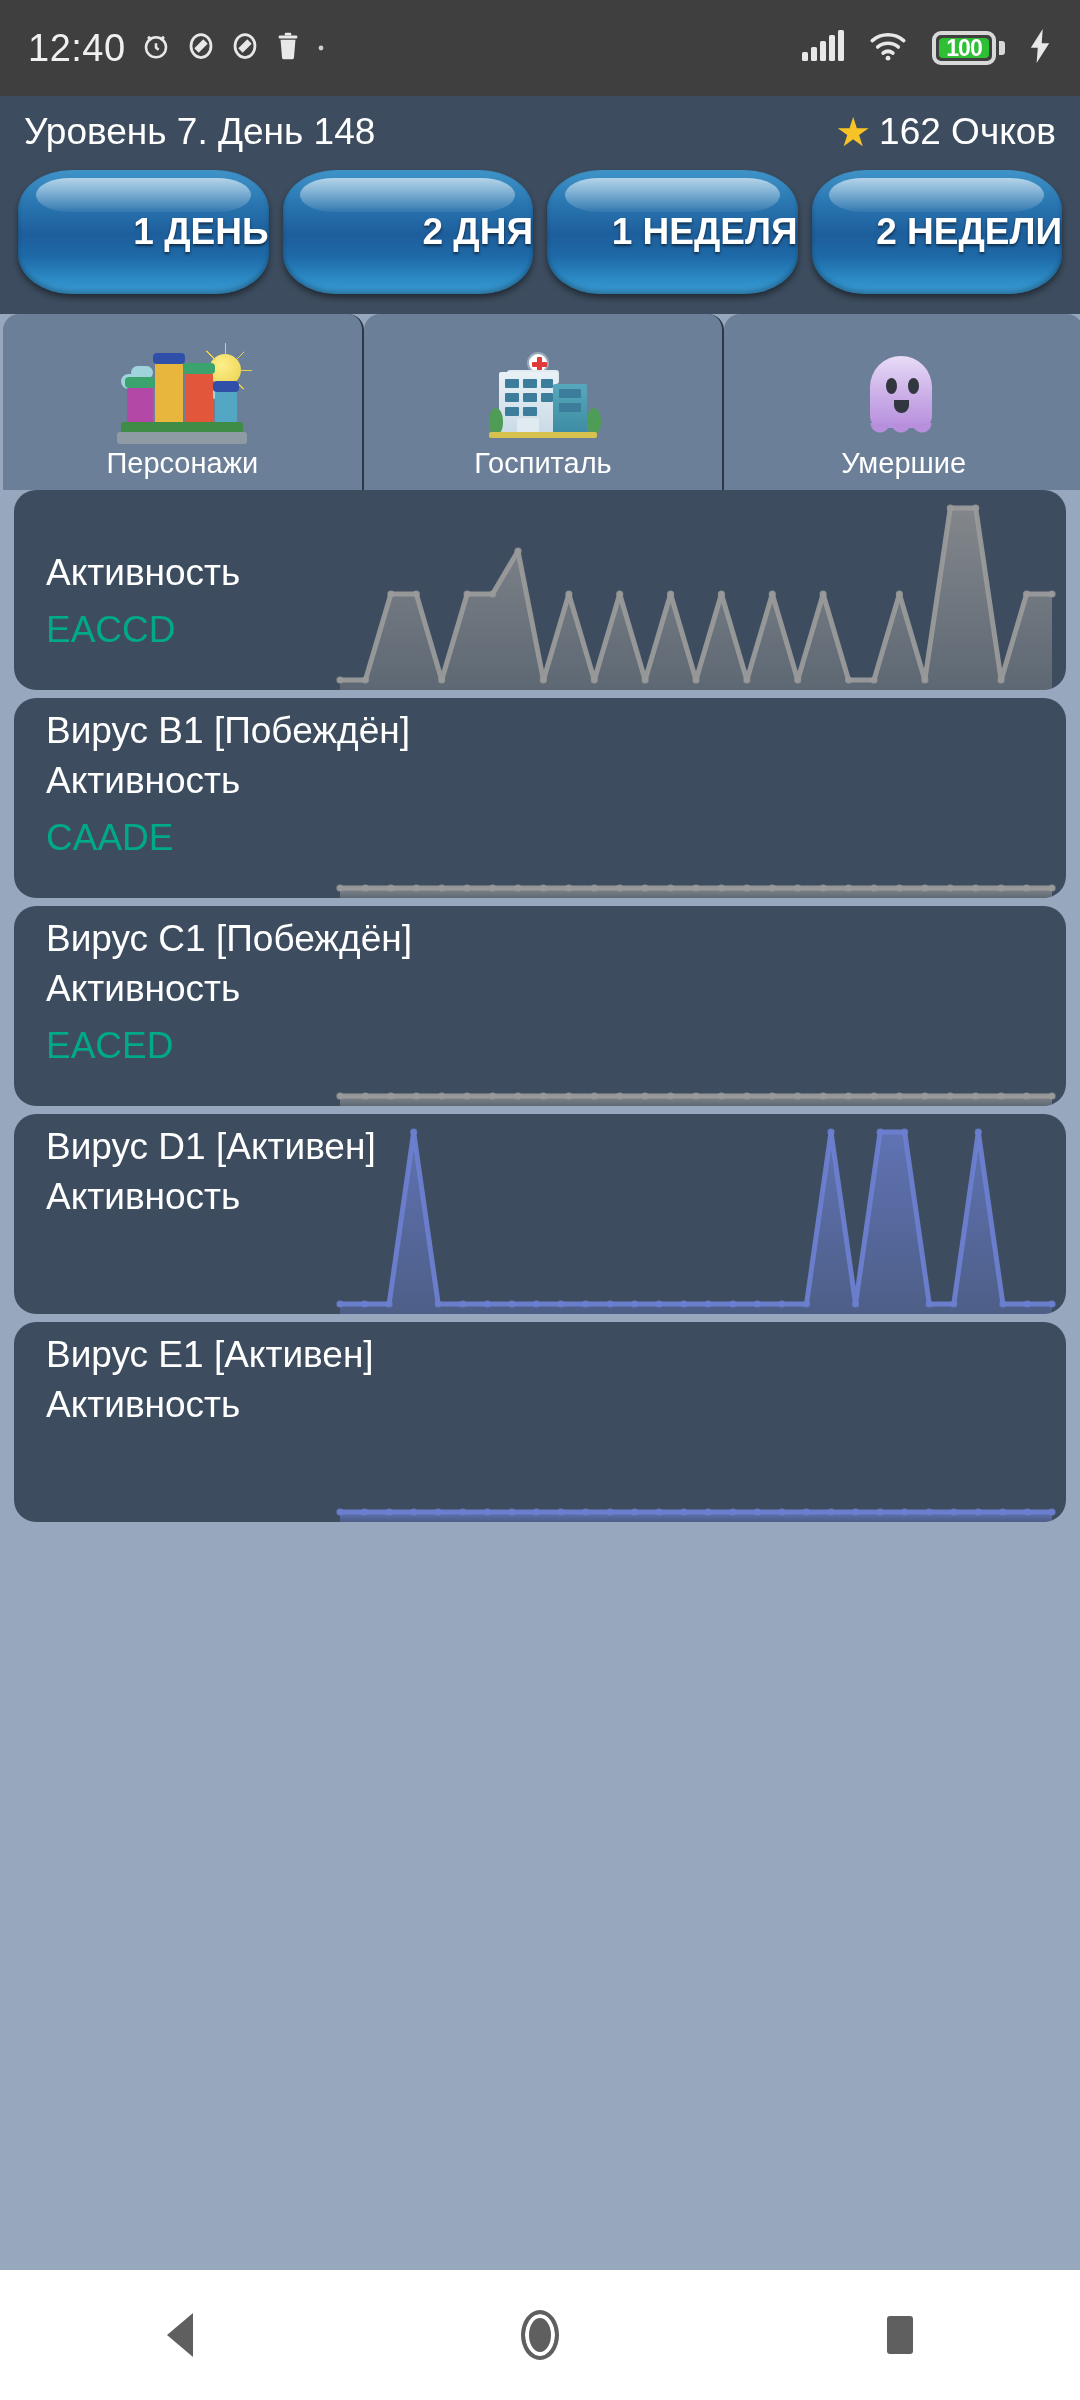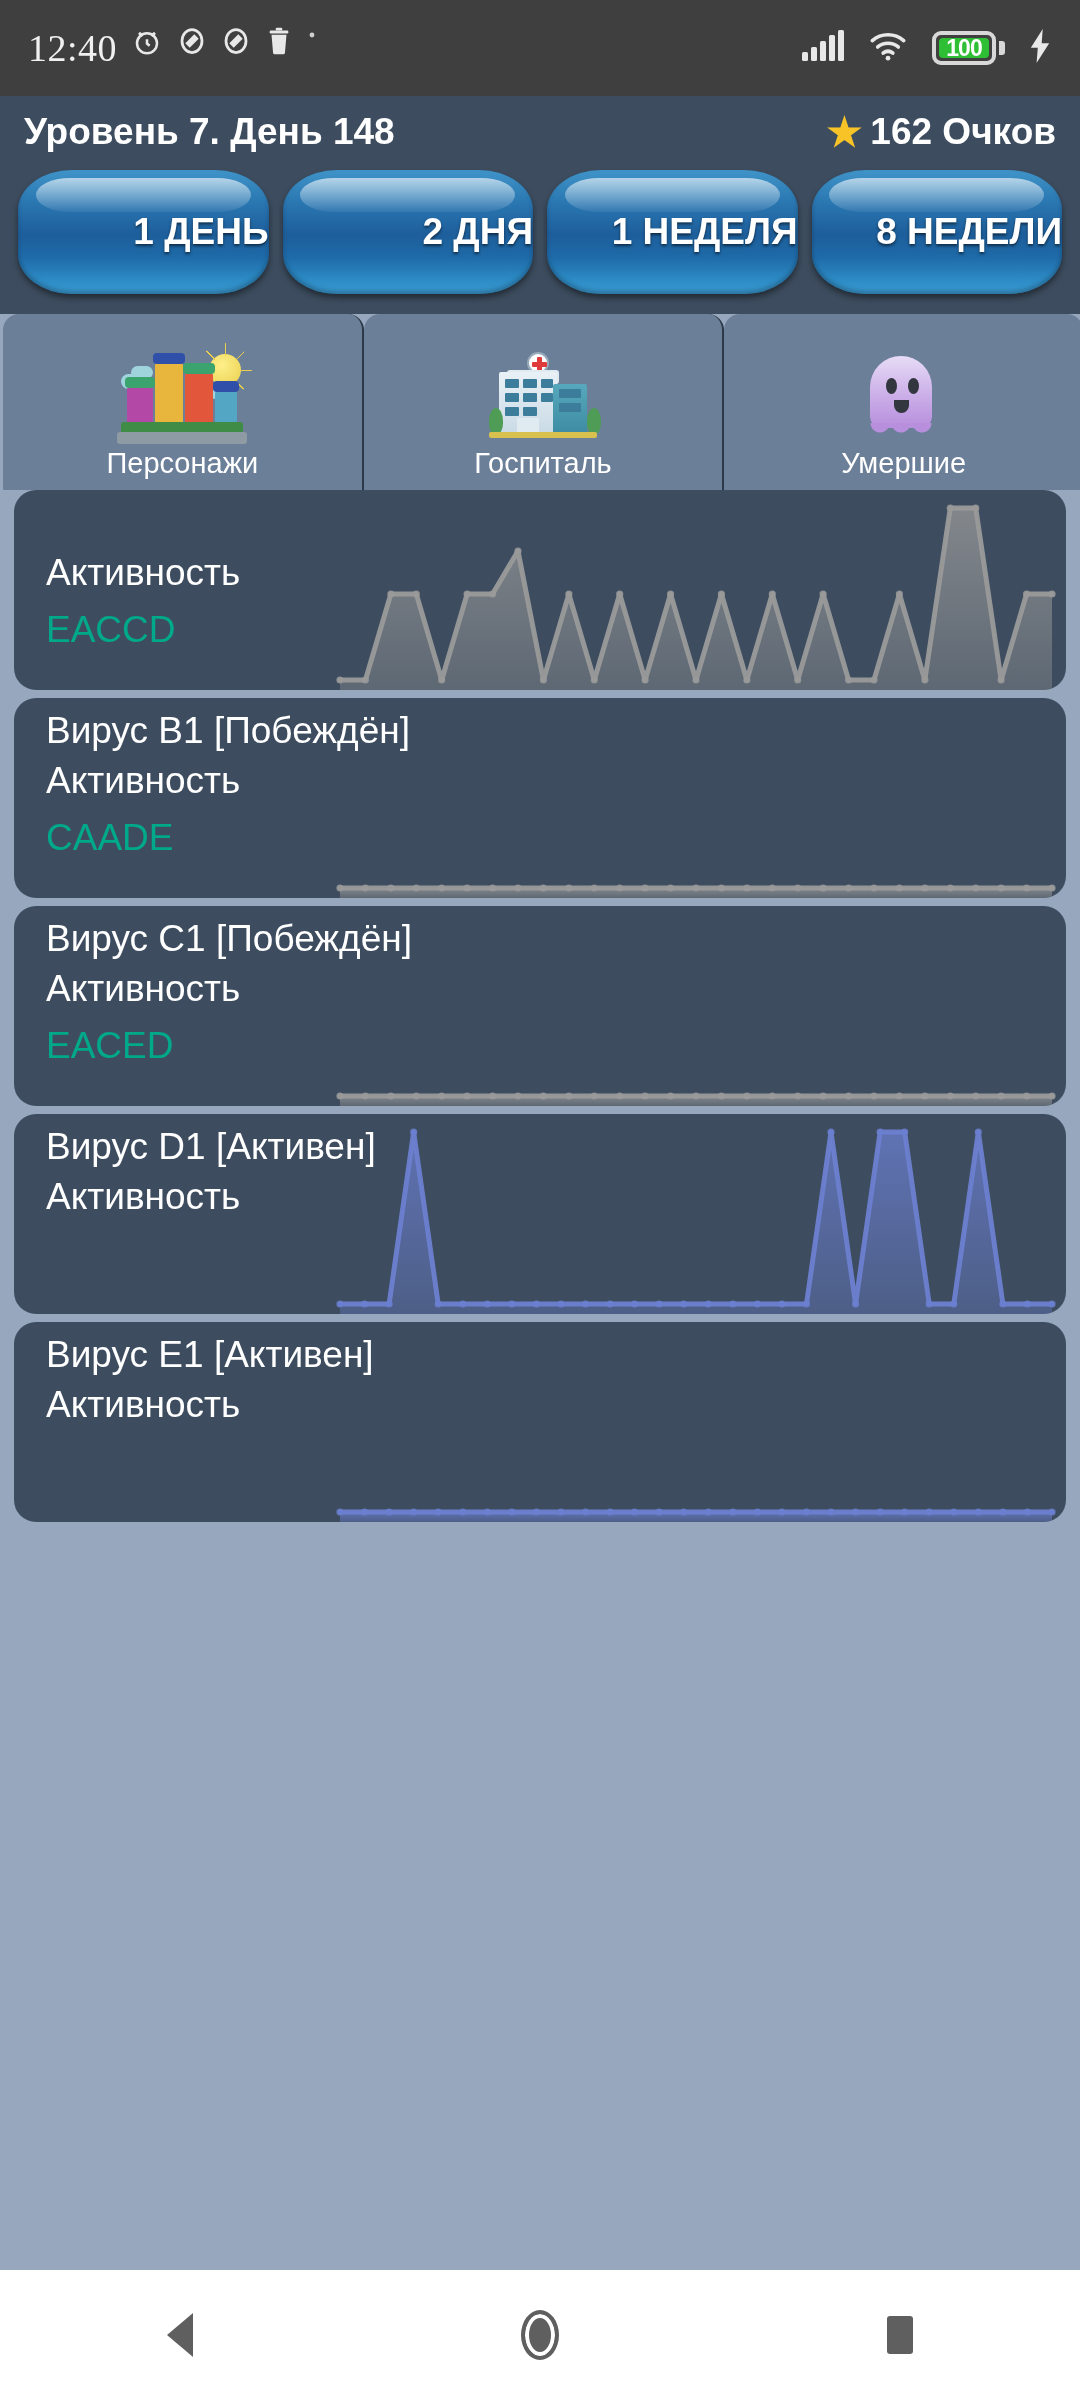--- a/index.html
+++ b/index.html
@@ -12,21 +12,21 @@
 
   
   #status-bar {
     position: absolute; top: 0; left: 0;
     width: 1080px; height: 96px;
     background: #3f3f3f;
     display: flex; align-items: center;
     padding: 0 28px;
     color: #e8e8e8;
   }
-  #status-left { display: flex; align-items: flex-start; gap: 14px; font-family: Liberation Serif, serif; }
+  #status-left { display: flex; align-items: center; gap: 14px; }
   #status-clock { font-size: 38px; letter-spacing: .5px; color: #f0f0f0; }
   .sb-icon { display: inline-block; }
   #status-right { margin-left: auto; display: flex; align-items: center; gap: 23px; }
   #battery-wrap {
     display: flex; align-items: center;
   }
   #battery-body {
     width: 64px; height: 34px; border: 4px solid #d8d8d8; border-radius: 9px;
     background: #3f3f3f; position: relative; display: flex; align-items: center; justify-content: center;
   }
@@ -41,21 +41,21 @@
     width: 6px; height: 14px; background: #d8d8d8; border-radius: 0 3px 3px 0; margin-left: 3px;
   }
 
   
   #header {
     position: absolute; top: 96px; left: 0; width: 1080px; height: 218px;
     background: #3d4d5f;
   }
   #header-row {
     height: 72px; display: flex; align-items: center;
-    padding: 8px 24px; color: #ffffff; font-weight: bold;
+    padding: 8px 24px; color: #ffffff;
   }
   #level-text { font-size: 37px; }
   #score-wrap { margin-left: auto; display: flex; align-items: center; gap: 8px; }
   #score-text { font-size: 37px; color: #ffffff; }
   #star-icon { font-size: 40px; line-height: 1; color: #f7c327; }
 
   #btn-row {
     display: flex; gap: 14px; padding: 2px 18px 0 18px;
   }
   .glossy-btn {
@@ -300,21 +300,21 @@
     <button class="glossy-btn">
       <span>1 ДЕНЬ</span>
     </button>
     <button class="glossy-btn">
       <span>2 ДНЯ</span>
     </button>
     <button class="glossy-btn">
       <span>1 НЕДЕЛЯ</span>
     </button>
     <button class="glossy-btn">
-      <span>8 НЕДЕЛИ</span>
+      <span>2 НЕДЕЛИ</span>
     </button>
   </div>
 </div>
 
 <div id="tab-row">
 
   <div class="tab">
     <div class="tab-icon">
       <div class="city-icon">
         <div class="sun"></div>

